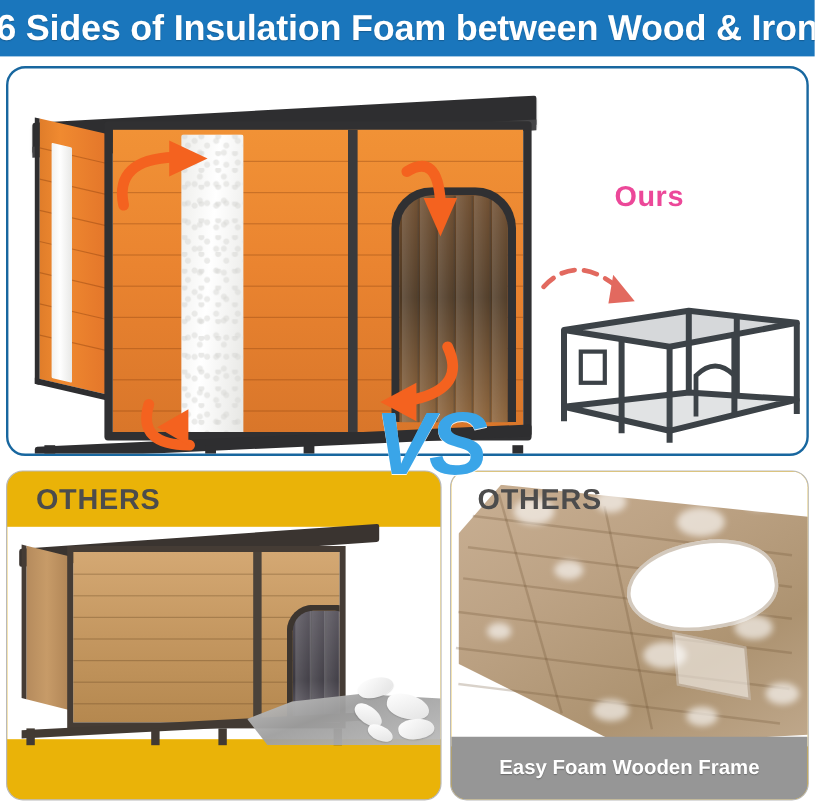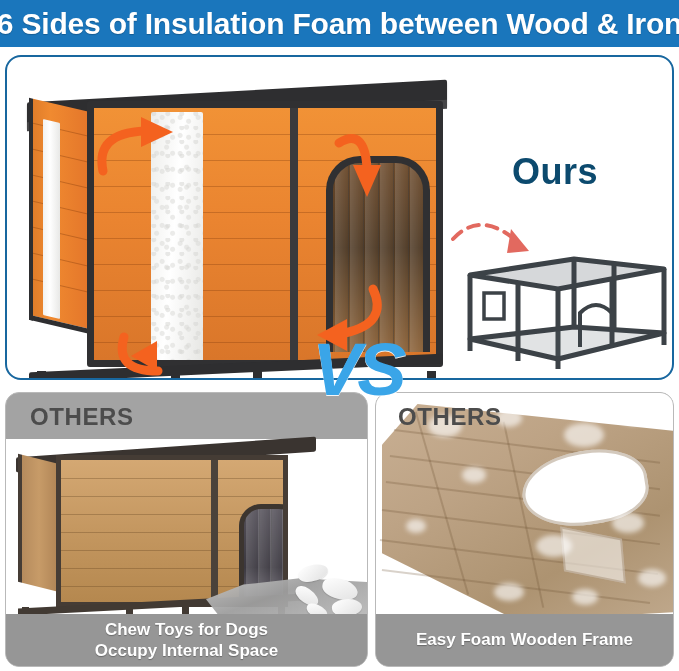--- a/index.html
+++ b/index.html
@@ -165,43 +165,43 @@
     background: #2e2e30;
   }
 
   
   .arrow-svg { position: absolute; left: 0; top: 0; width: 430px; height: 292px; overflow: visible; pointer-events: none; }
 
   
   .ours-label {
     position: absolute;
     left: 505px; top: 94px;
-    font-size: 36px;
+    font-size: 24px;
     font-weight: bold;
-    color: #0c4a6e;
+    color: #ec4899;
     letter-spacing: .5px;
   }
 
   
   .frame-stage {
     position: absolute;
     left: 455px; top: 190px;
     width: 210px; height: 125px;
   }
   .dashed-arrow { position: absolute; left: 440px; top: 150px; width: 120px; height: 70px; overflow: visible; }
 
   
   .bottom-panel {
     position: absolute;
     top: 392px;
     height: 275px;
     box-sizing: border-box;
     border: 1.6px solid #b9b9b9;
     border-radius: 14px;
-    background: #a3a3a3;
+    background: #eab308;
     overflow: hidden;
   }
   .bl-panel { left: 5px;  width: 363px; }
   .br-panel { left: 375px; width: 299px; }
 
   .panel-tag {
     position: absolute;
     z-index: 4;
     font-size: 24px;
     font-weight: bold;
@@ -483,24 +483,20 @@
     <div class="bl-leg" style="left:272px"></div>
 
     <div class="tarp"></div>
     <div class="shred" style="left:292px;top:126px;width:30px;height:16px;transform:rotate(-18deg)"></div>
     <div class="shred" style="left:316px;top:140px;width:36px;height:20px;transform:rotate(12deg)"></div>
     <div class="shred" style="left:288px;top:150px;width:26px;height:14px;transform:rotate(34deg)"></div>
     <div class="shred" style="left:326px;top:160px;width:30px;height:17px;transform:rotate(-8deg)"></div>
     <div class="shred" style="left:300px;top:166px;width:22px;height:12px;transform:rotate(22deg)"></div>
   </div>
 
-  <div class="caption caption-2line">
-    <div>Chew Toys for Dogs</div>
-    <div>Occupy Internal Space</div>
-  </div>
 </div>
 
 <div class="bottom-panel br-panel">
 
   <div class="photo-br">
     <div class="br-body"></div>
 
     <div class="br-plank" style="left:18px;top:36px;width:268px;transform:rotate(7deg)"></div>
     <div class="br-plank" style="left:14px;top:62px;width:272px;transform:rotate(7deg)"></div>
     <div class="br-plank" style="left:10px;top:88px;width:276px;transform:rotate(7deg)"></div>

